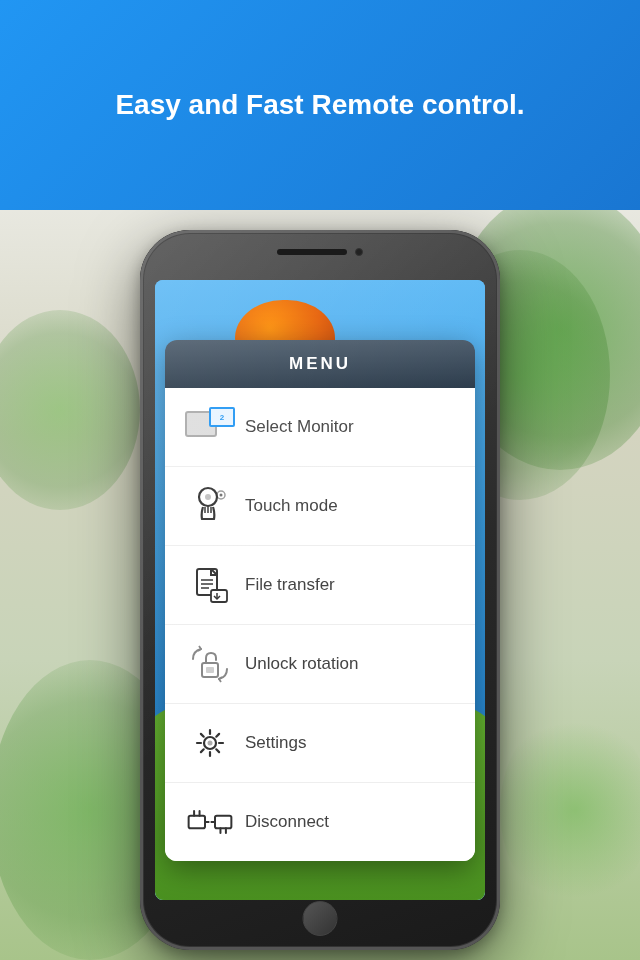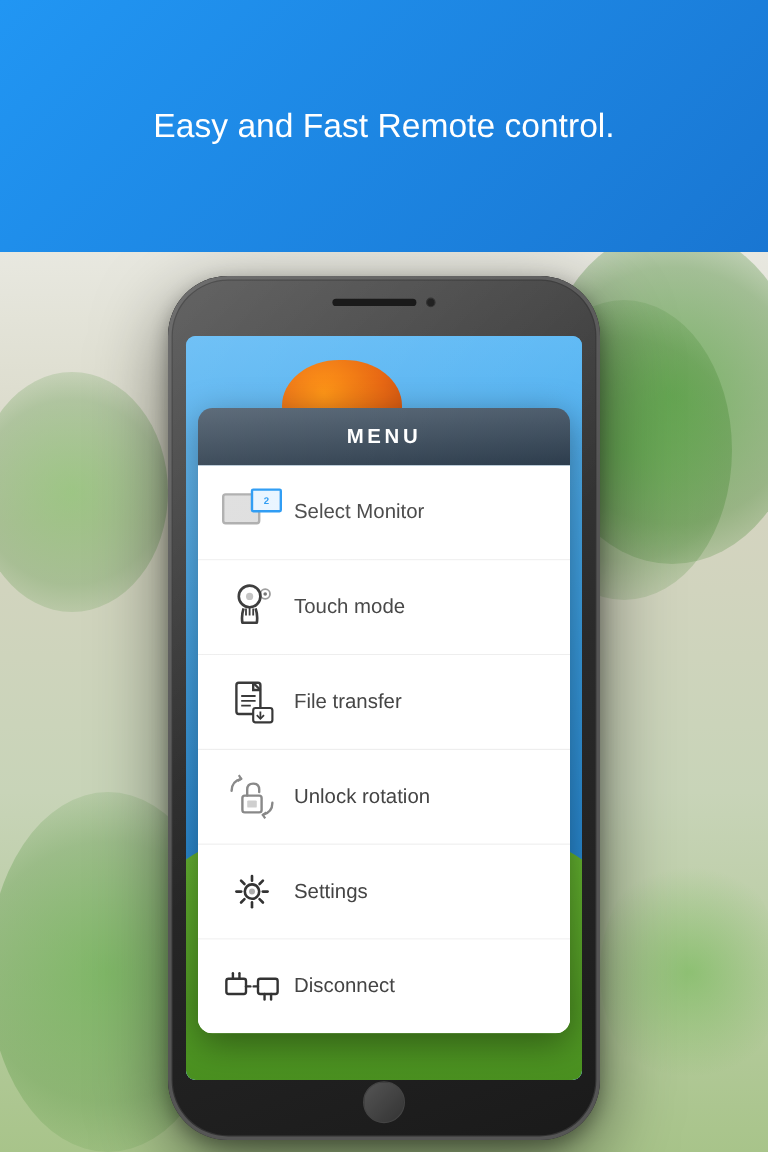--- a/index.html
+++ b/index.html
@@ -18,21 +18,21 @@
       height: 210px;
       background: linear-gradient(135deg, #2196F3 0%, #1976D2 100%);
       display: flex;
       align-items: center;
       justify-content: center;
     }
 
     .header-title {
       color: white;
       font-size: 28px;
-      font-weight: 400;
+      font-weight: 700;
       text-align: right;
       padding: 0 40px;
     }
 
     
     .phone-area {
       position: relative;
       width: 100%;
       height: 750px;
       background: linear-gradient(180deg, #e8e8e0 0%, #d4d4c0 30%, #c8d4b8 60%, #a8c48a 100%);

